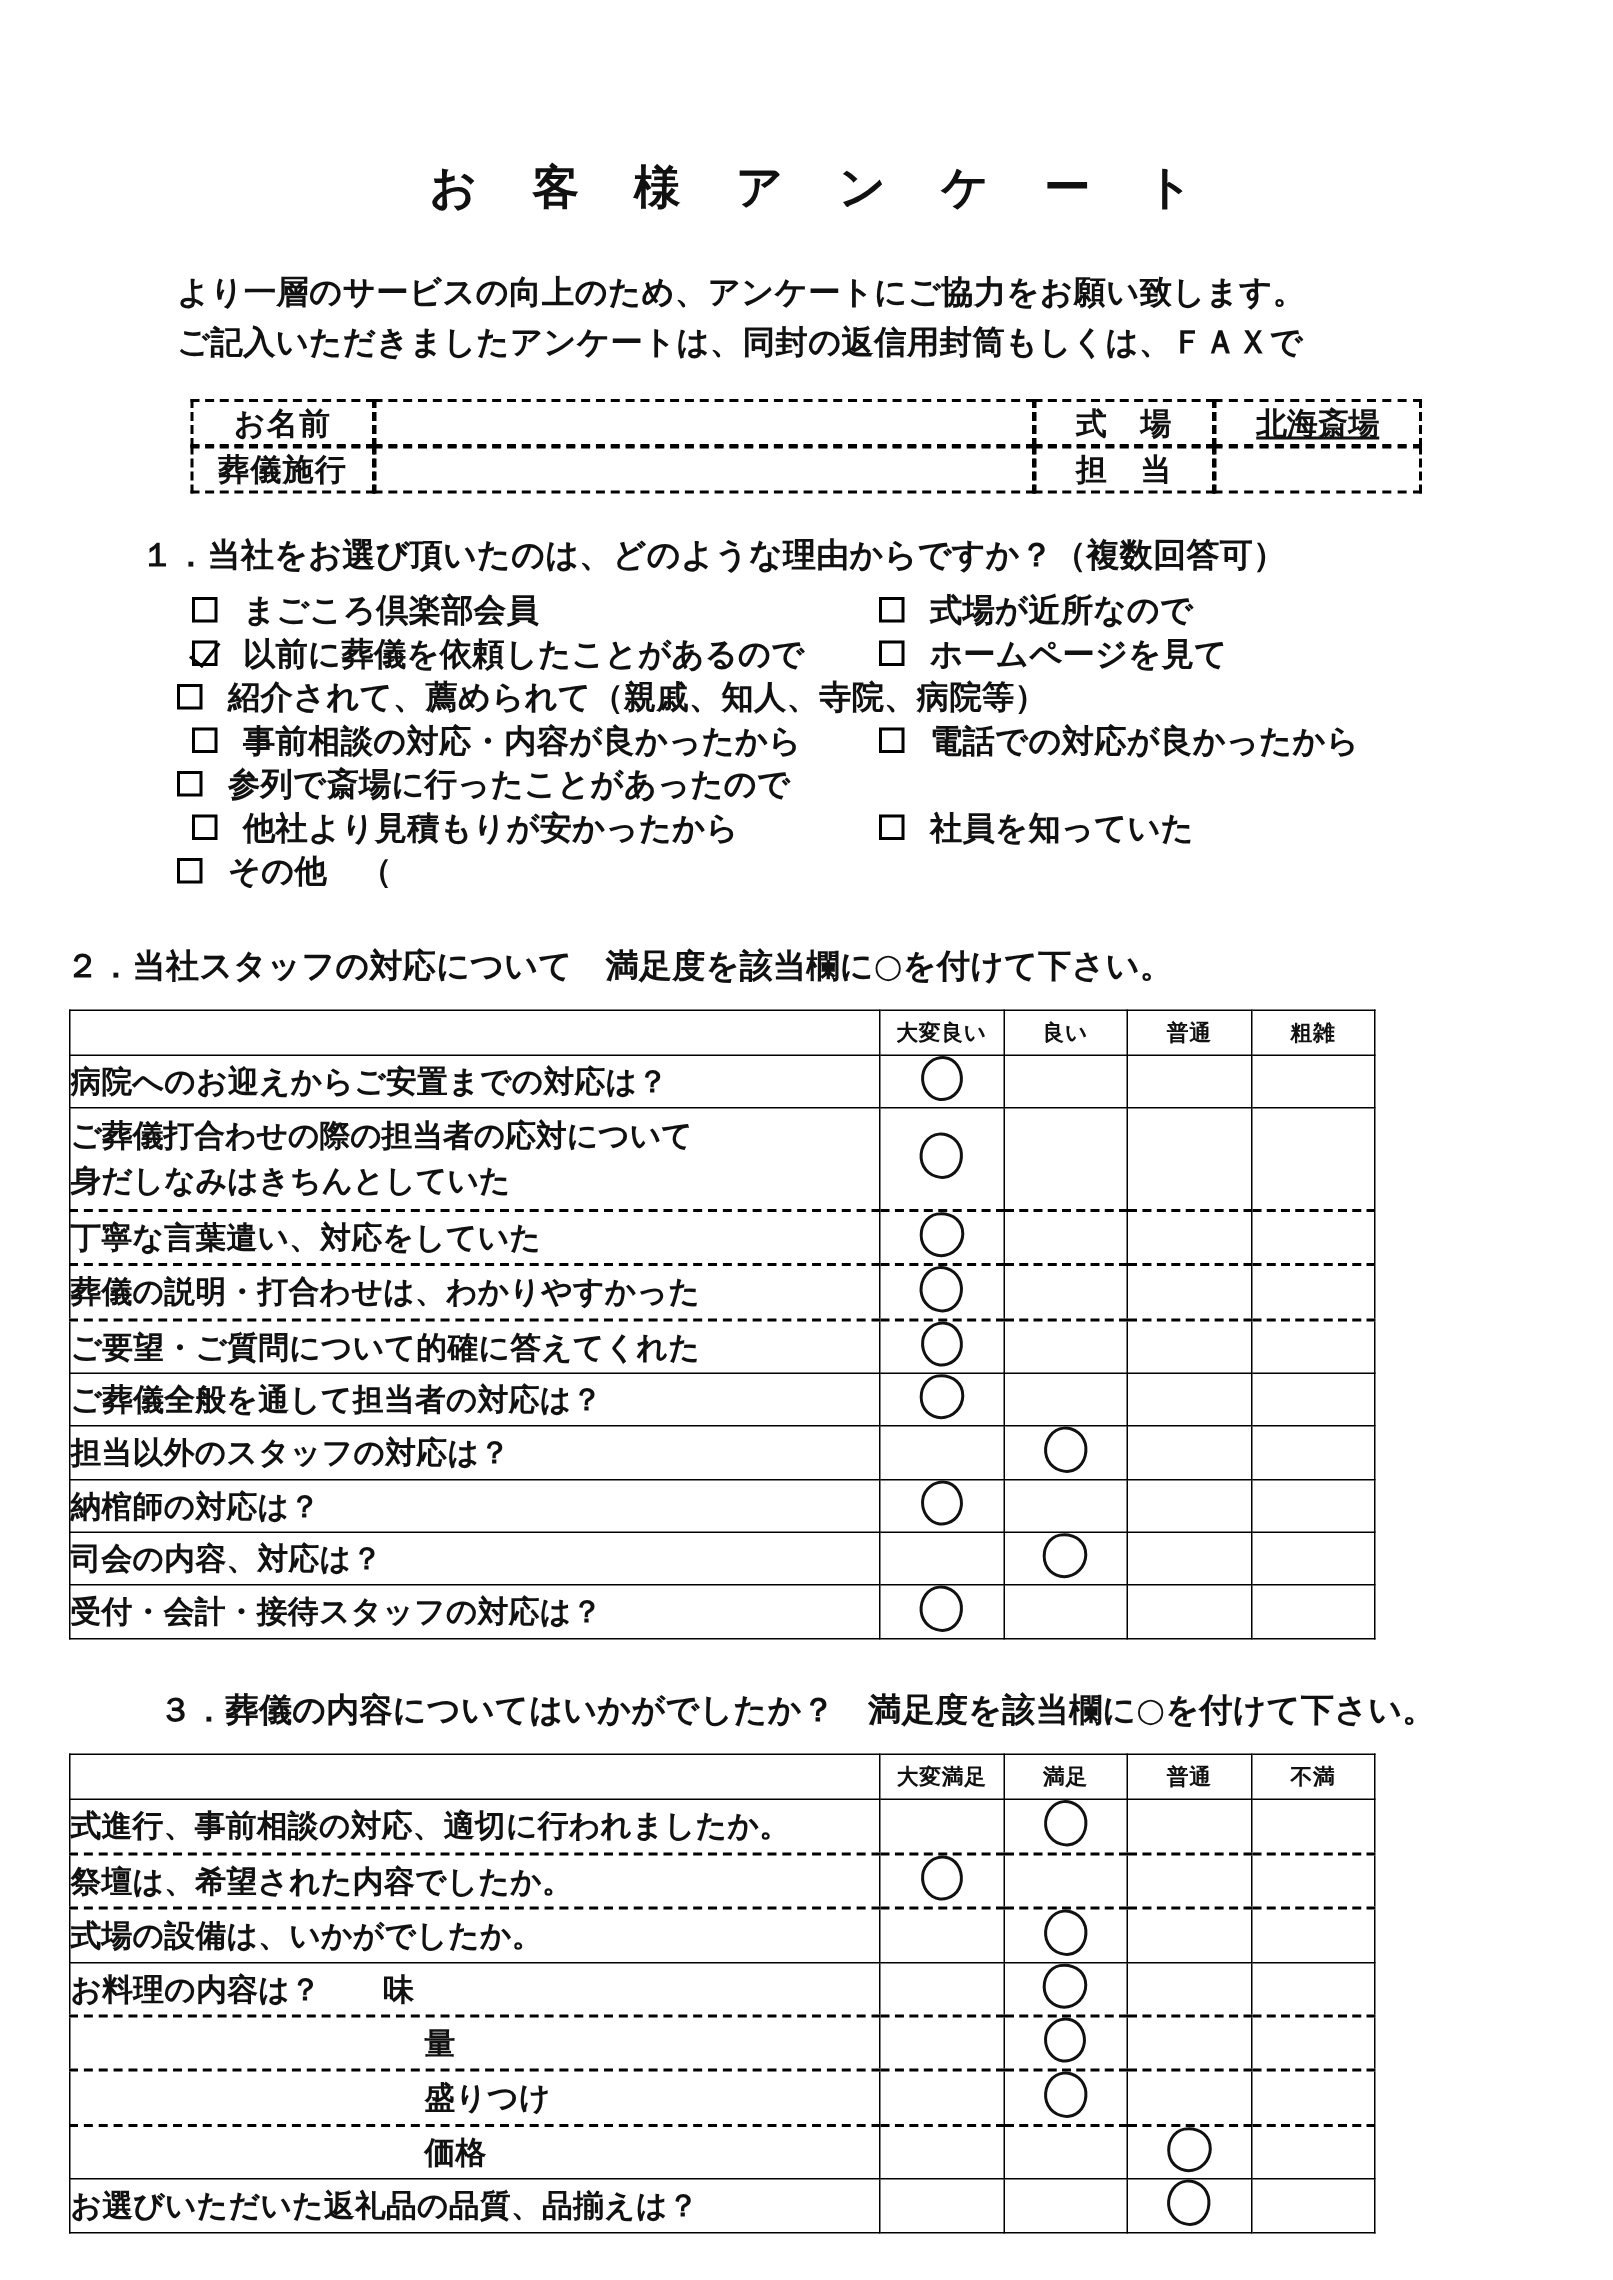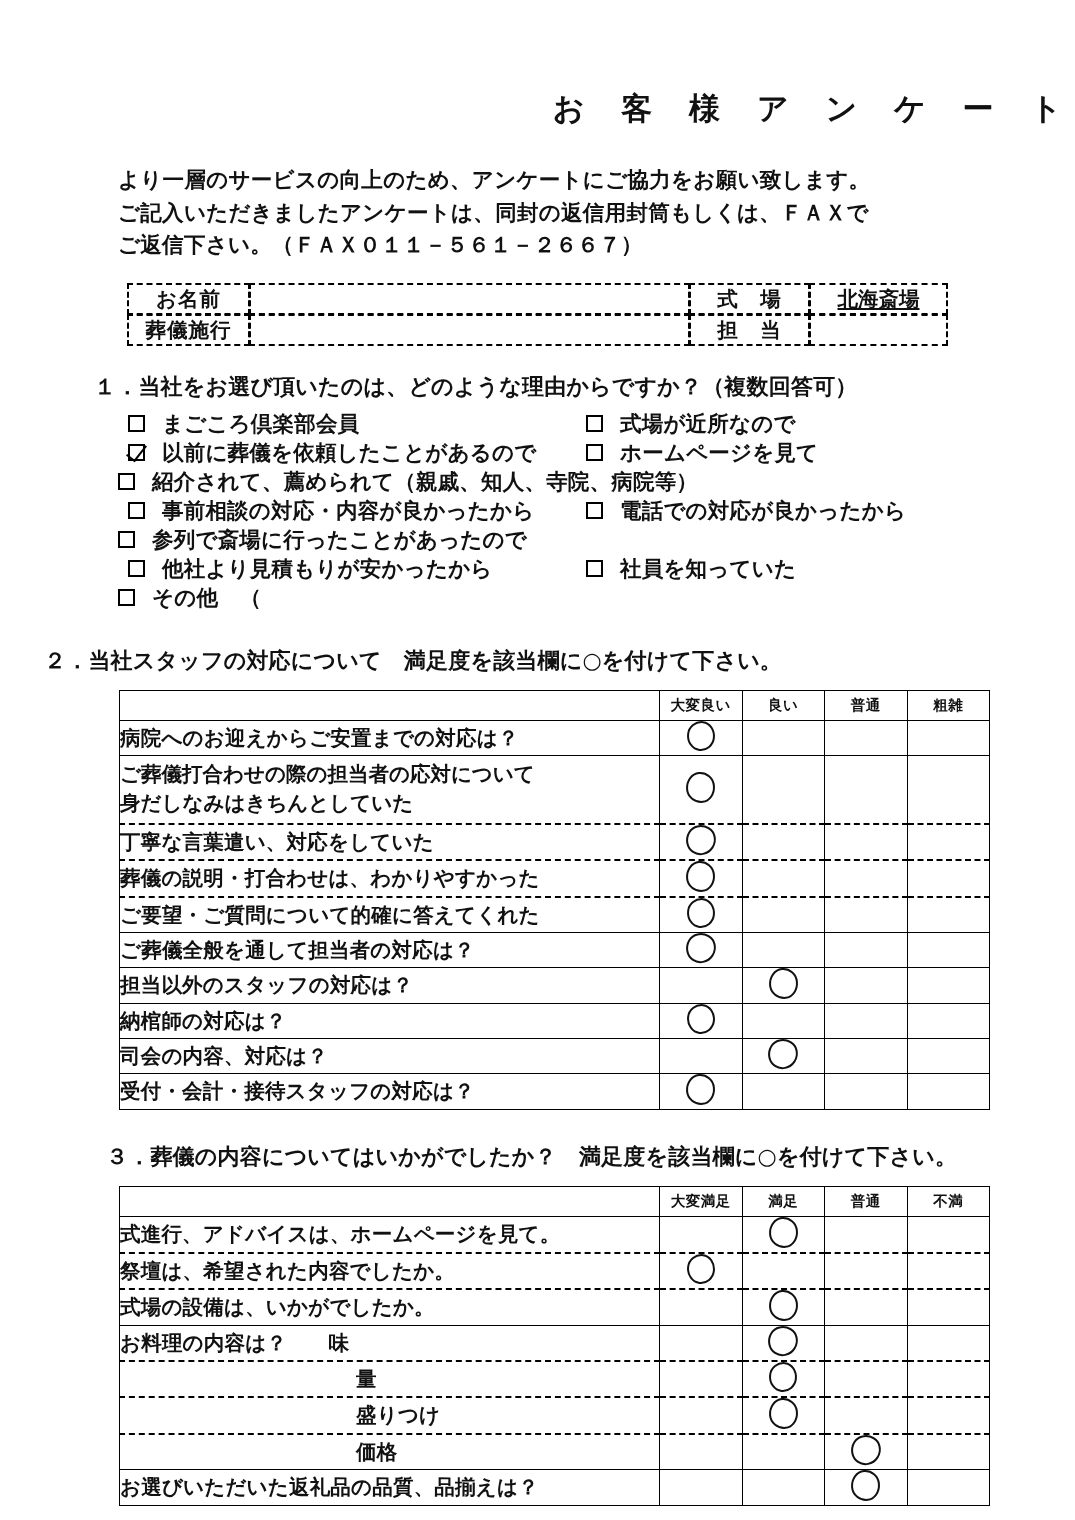--- a/index.html
+++ b/index.html
@@ -18,25 +18,25 @@
   .page {
     position: relative;
     width: 1075px;
     height: 1520px;
     padding: 0;
     box-sizing: border-box;
   }
 
   
   .doc-title {
-    text-align: right;
+    text-align: center;
     font-size: 31px;
     letter-spacing: 13px;
     font-weight: 700;
-    margin: 0;
+    margin: 16px;
     padding-top: 88px;
     padding-left: 20px;
   }
 
   
   .intro {
     margin: 34px 0 0 118px;
     font-size: 21.5px;
     line-height: 1.52;
     font-weight: 600;
@@ -131,21 +131,21 @@
   }
   .opt-text { letter-spacing: 0.2px; }
   .other-paren-close {
     position: absolute;
     right: -20px;
     font-size: 21.5px;
     font-weight: 600;
   }
 
   
-  .tbl-wrap { margin-left: 119px; margin-top: 14px; }
+  .tbl-wrap { margin-left: 46px; margin-top: 14px; }
   table.survey {
     border-collapse: collapse;
     width: 870px;
     table-layout: fixed;
     font-weight: 600;
   }
   table.survey col.c-q   { width: 540px; }
   table.survey col.c-a   { width: 82.5px; }
   table.survey th, table.survey td {
     border: 1.6px solid #000;
@@ -197,21 +197,20 @@
 </head>
 <body>
 
 <div class="page">
 
   <h1 class="doc-title">お 客 様 ア ン ケ ー ト</h1>
 
   <div class="intro">
     <div>より一層のサービスの向上のため、アンケートにご協力をお願い致します。</div>
     <div>ご記入いただきましたアンケートは、同封の返信用封筒もしくは、ＦＡＸで</div>
-    <div>ご返信下さい。（ＦＡＸ０１１－５６１－２６６７）</div>
   </div>
 
   <div class="info-box">
     <div class="info-grid">
       <div class="cell label">お名前</div>
       <div class="cell value"></div>
       <div class="cell label">式　場</div>
       <div class="cell value-center">北海斎場</div>
 
       <div class="cell label">葬儀施行</div>
@@ -404,21 +403,21 @@
         <tr>
           <th class="empty"></th>
           <th>大変満足</th>
           <th>満足</th>
           <th>普通</th>
           <th>不満</th>
         </tr>
       </thead>
       <tbody>
         <tr class="dashed">
-          <td class="q">式進行、アドバイスは、ホームページを見て。</td>
+          <td class="q">式進行、事前相談の対応、適切に行われましたか。</td>
           <td class="a"></td>
           <td class="a"><span class="mark"></span></td>
           <td class="a"></td>
           <td class="a"></td>
         </tr>
         <tr class="dashed">
           <td class="q">祭壇は、希望された内容でしたか。</td>
           <td class="a"><span class="mark v2"></span></td>
           <td class="a"></td>
           <td class="a"></td>

